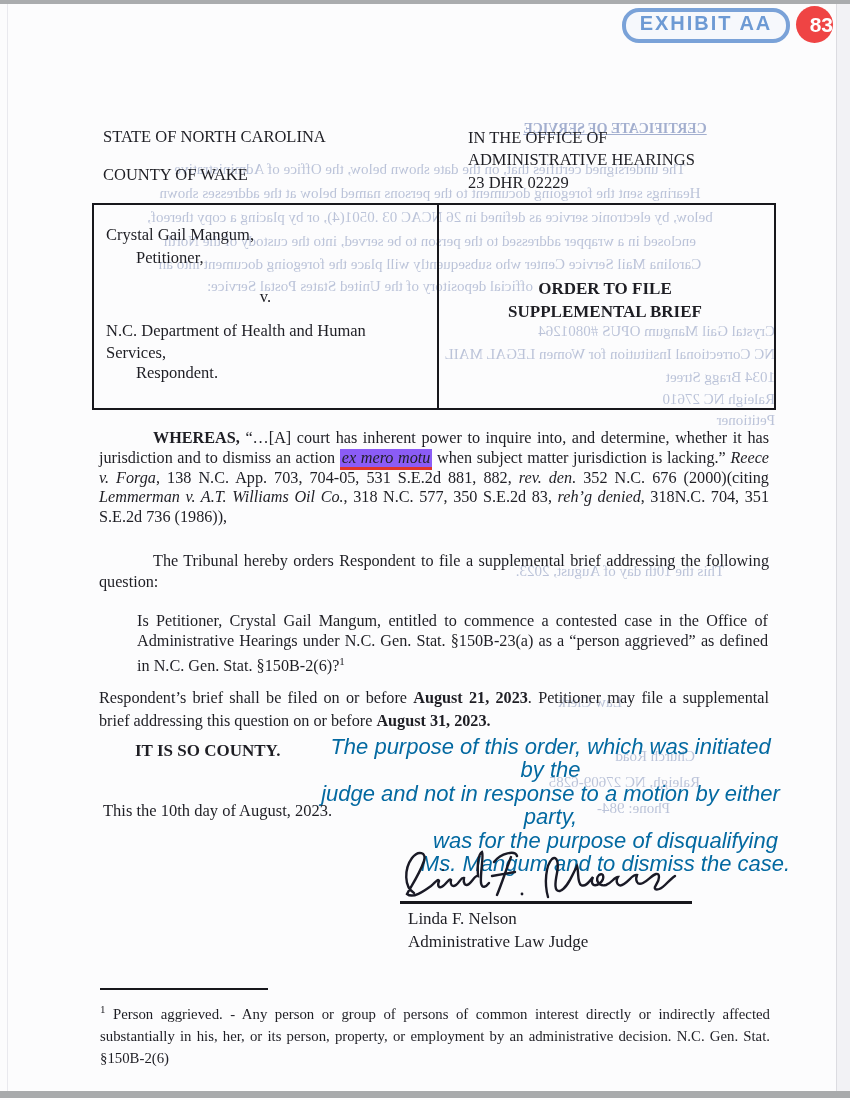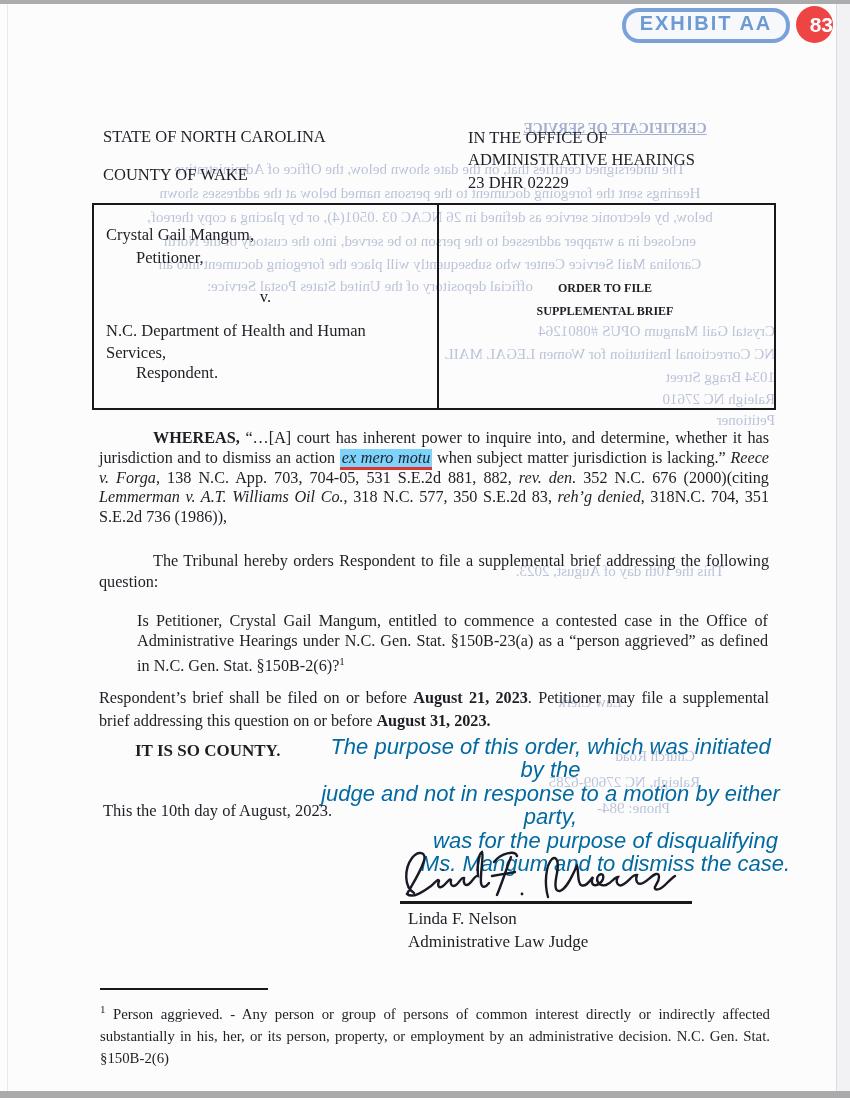--- a/index.html
+++ b/index.html
@@ -36,33 +36,33 @@
   
   .caption-box{position:absolute;left:92px;top:203px;width:680px;height:203px;border:2px solid #17171c;}
   .caption-divider{position:absolute;left:343px;top:0;bottom:0;width:2px;background:#17171c;}
   .cb{position:absolute;font-size:16.5px;}
   .cb-pet-name{left:12px;top:20px;}
   .cb-pet-role{left:42px;top:43px;}
   .cb-versus{left:0;top:82px;width:343px;text-align:center;}
   .cb-resp-1{left:12px;top:116px;}
   .cb-resp-2{left:12px;top:138px;}
   .cb-resp-role{left:42px;top:158px;}
-  .cb-order-title{left:345px;top:72px;width:332px;text-align:center;font-weight:bold;font-size:12px;line-height:23px;}
+  .cb-order-title{left:345px;top:72px;width:332px;text-align:center;font-weight:bold;font-size:17px;line-height:23px;}
 
   
   .para{position:absolute;text-align:justify;font-size:16.2px;line-height:19.8px;}
   .p-whereas{left:99px;top:429px;width:670px;text-indent:54px;}
   .p-tribunal{left:99px;top:551px;width:670px;text-indent:54px;line-height:21px;}
   .p-question{left:137px;top:611px;width:631px;line-height:20.2px;}
   .p-deadlines{left:99px;top:687px;width:670px;line-height:22.5px;}
   .so-ordered{position:absolute;left:135px;top:741px;font-weight:bold;font-size:17px;}
   .date-line{position:absolute;left:103px;top:801px;font-size:16.5px;}
   .bold{font-weight:bold;}
   .it{font-style:italic;}
-  .hl{font-style:italic;background:#7dd3fc;border-bottom:3px solid #df342b;padding:0 2px;}
+  .hl{font-style:italic;background:#8b5cf6;border-bottom:3px solid #df342b;padding:0 2px;}
   sup{font-size:11px;}
 
   
   .annotation{position:absolute;left:318px;top:735px;width:465px;font-family:"Liberation Sans",sans-serif;
         font-style:italic;color:#0369a1;font-size:22px;line-height:23.4px;text-align:center;}
   .annotation .shift{transform:translateX(55px);}
 
   
   .sig-svg{position:absolute;left:398px;top:845px;}
   .sig-underline{position:absolute;left:400px;top:901px;width:292px;height:3px;background:#17171c;}

